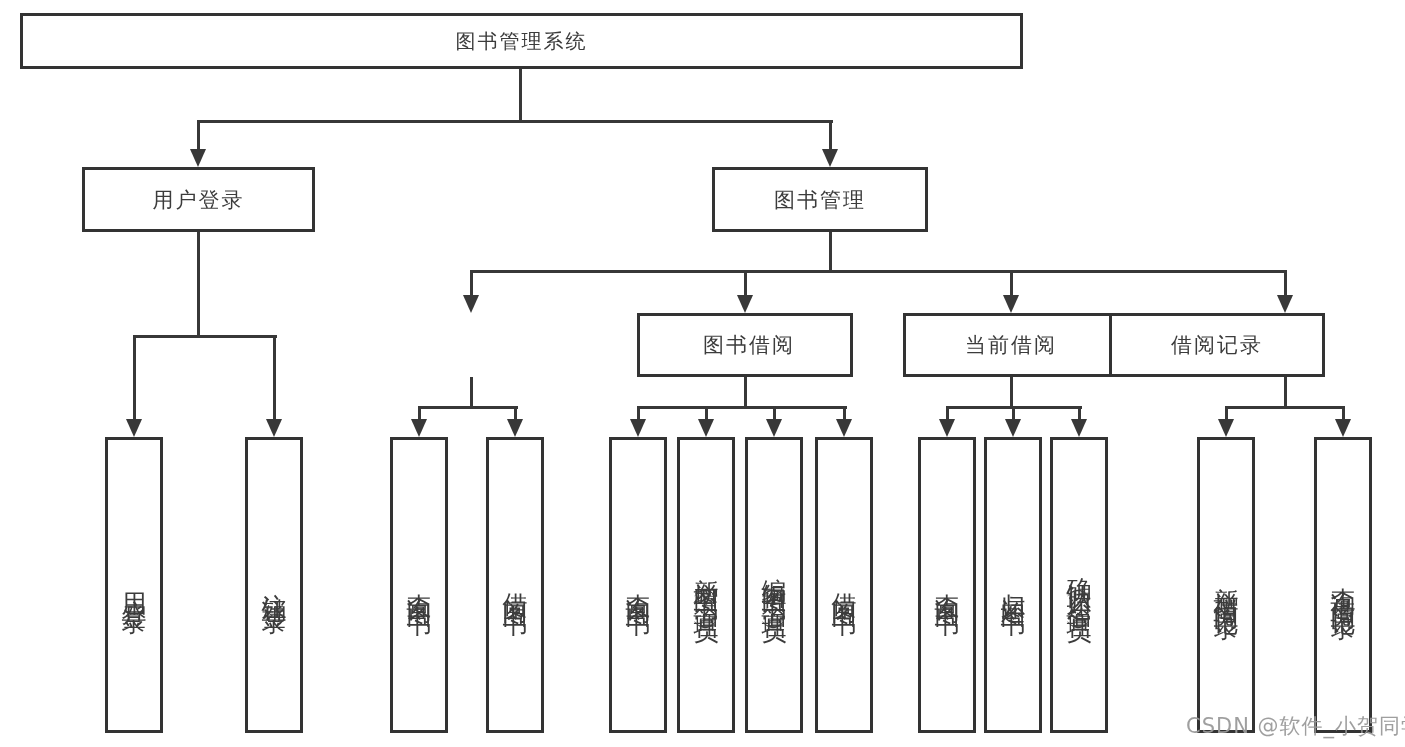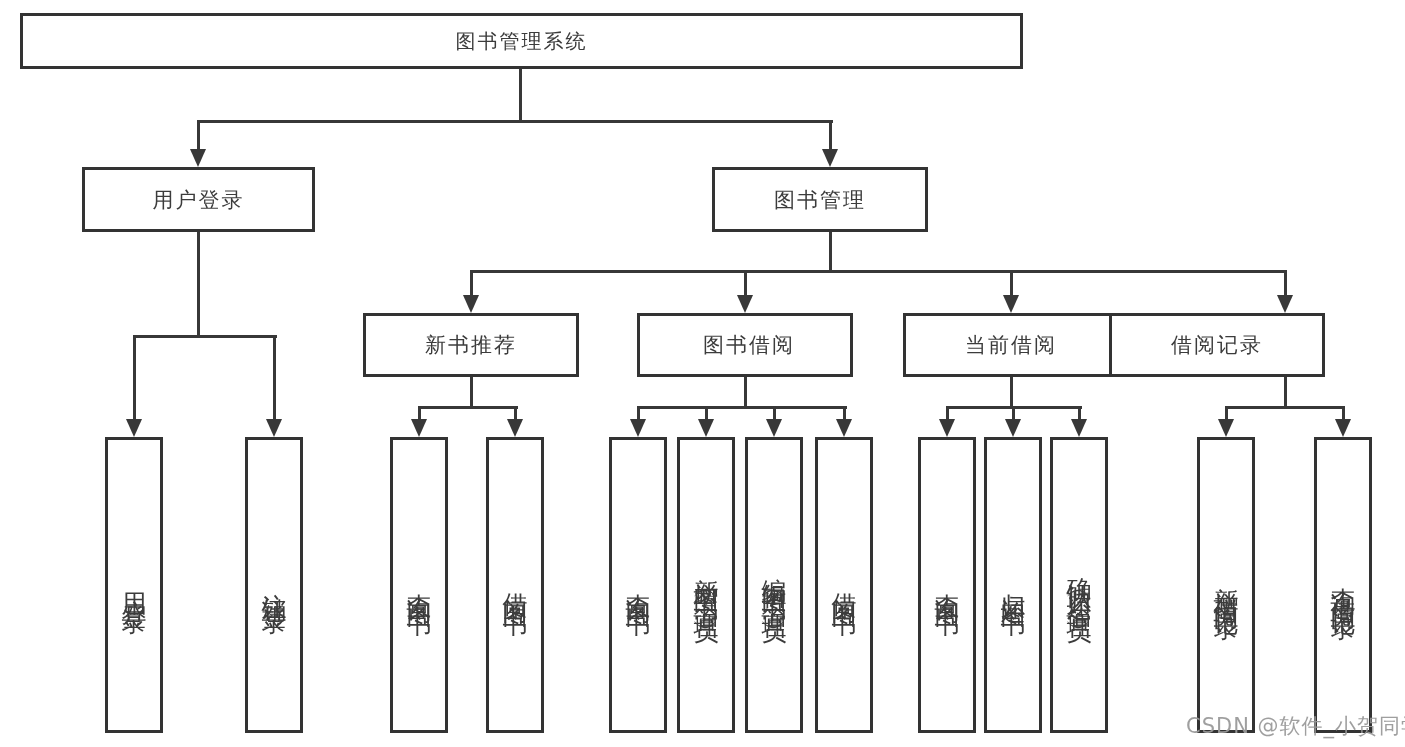--- a/index.html
+++ b/index.html
@@ -34,21 +34,20 @@
 </head>
 <body>
 
 <div class="canvas">
 
   <div class="box root">图书管理系统</div>
 
   <div class="box l2" style="left:82px;width:233px;">用户登录</div>
   <div class="box l2" style="left:712px;width:216px;">图书管理</div>
 
-  <div class="box l3" style="left:363px;">新书推荐</div>
   <div class="box l3" style="left:637px;padding-left:8px;">图书借阅</div>
   <div class="box l3" style="left:903px;">当前借阅</div>
   <div class="box l3" style="left:1109px;">借阅记录</div>
 
   <div class="box leaf" style="left:105px;">
     <span class="vtext">用户登录</span>
   </div>
   <div class="box leaf" style="left:245px;">
     <span class="vtext">注销登录</span>
   </div>

